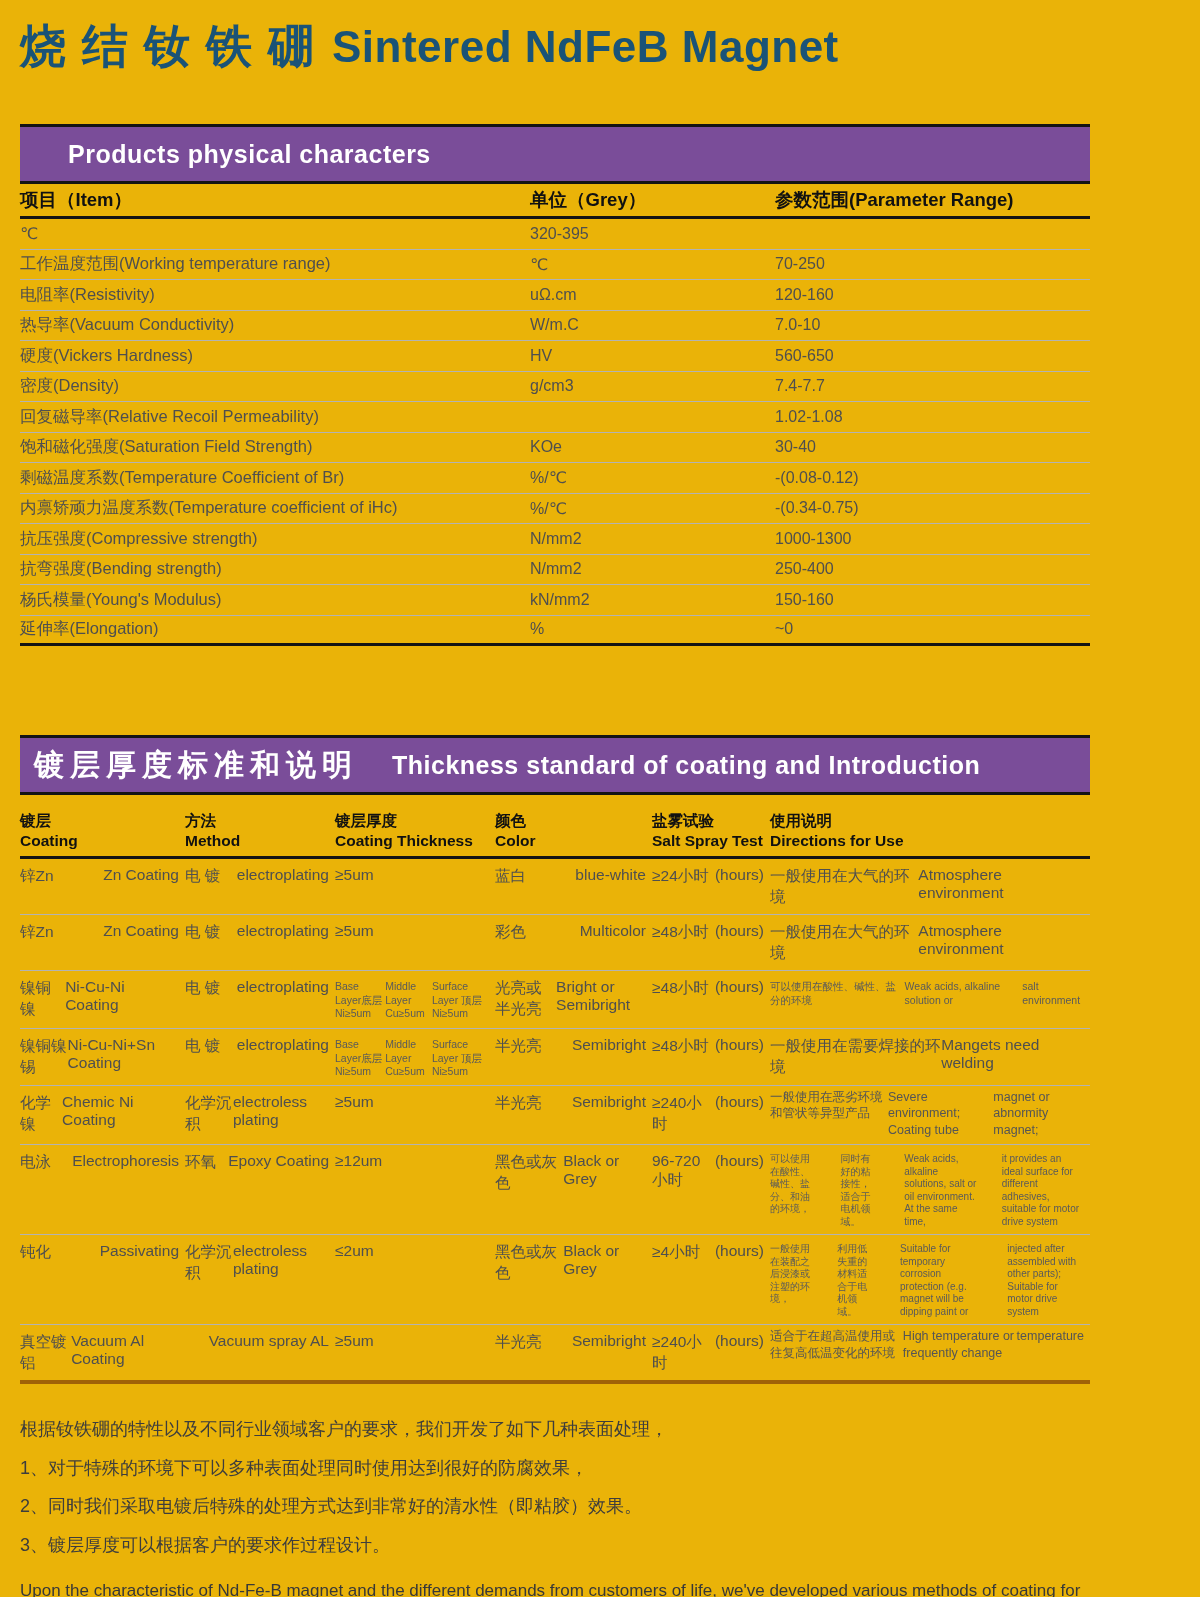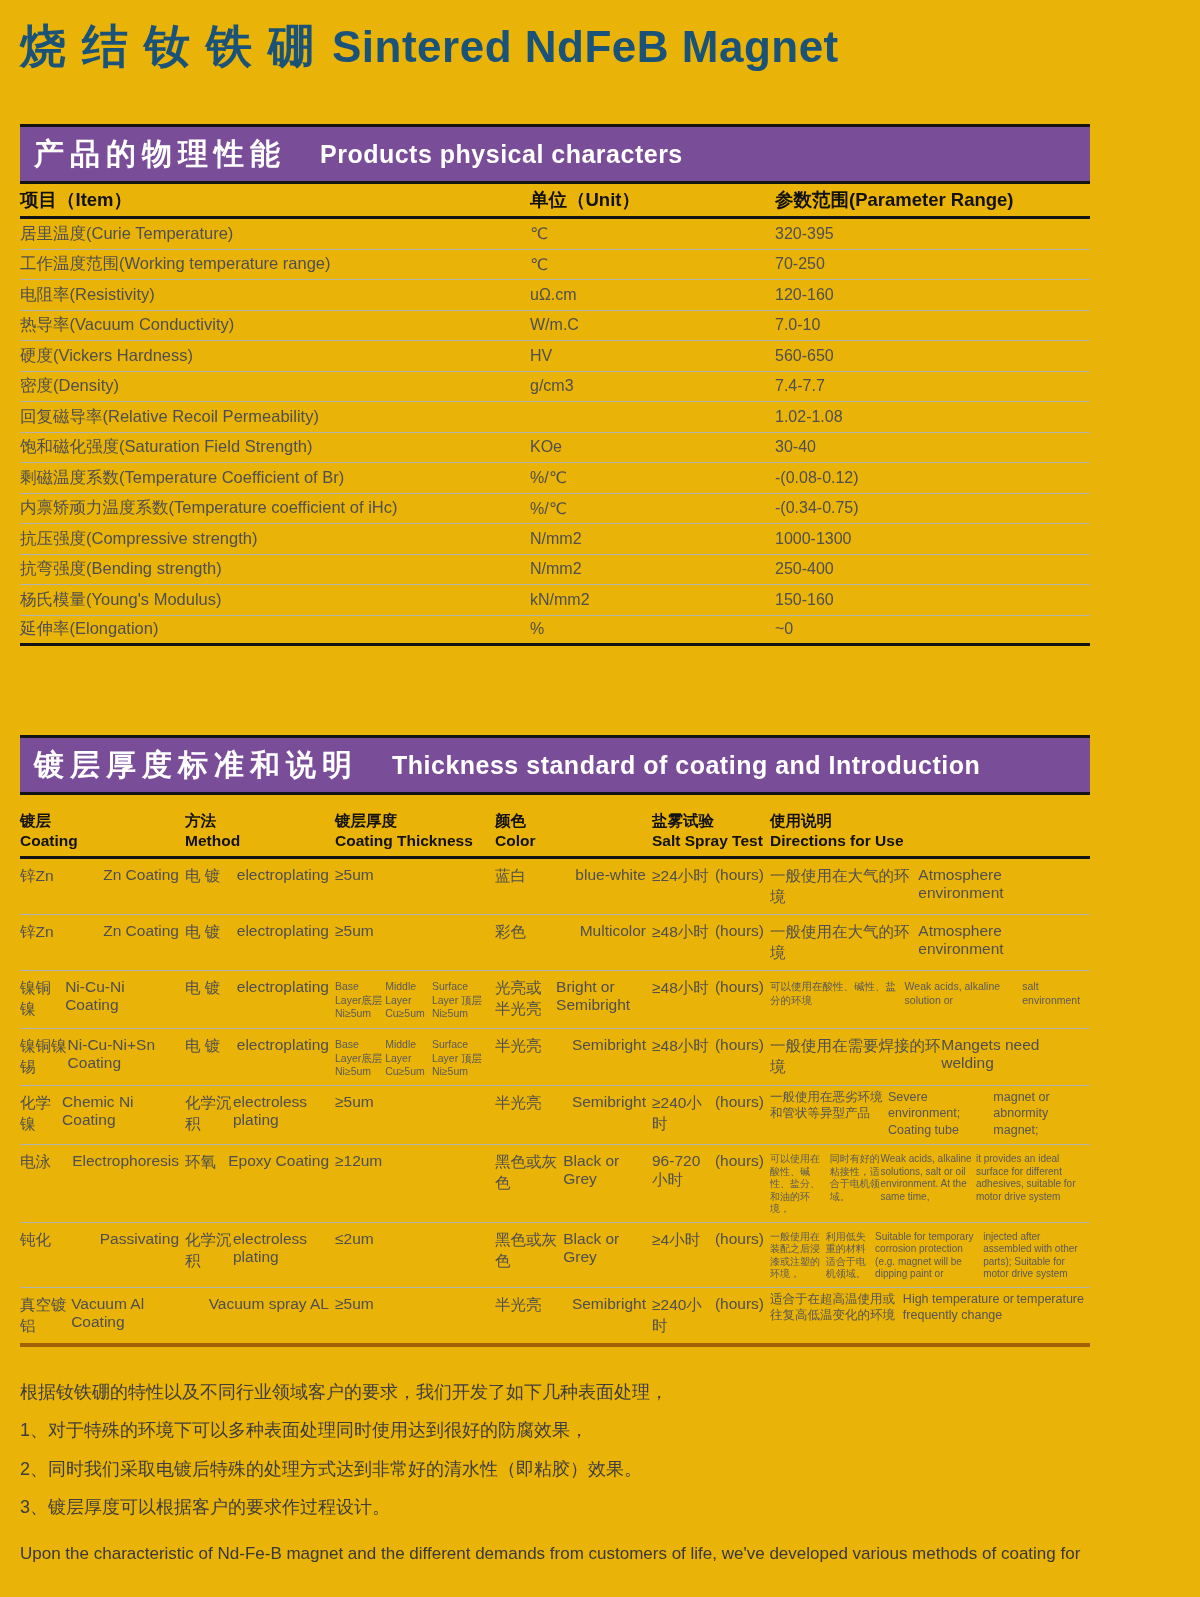--- a/index.html
+++ b/index.html
@@ -36,21 +36,21 @@
   .c-head .col { font-weight:bold; color:#111; font-size:15.5px; line-height:20px; }
   .c-row { display:grid; grid-template-columns:165px 150px 160px 157px 118px 320px;
            border-bottom:1px solid #b3b3b3; min-height:53px; }
   .c-row:last-child { border-bottom:4px solid #a16207; }
   .c-row.tall { min-height:58px; }
   .cell { display:flex; flex-direction:row; padding:7px 6px 6px 0; color:#4f4f4f; font-size:15.5px; }
   .cell.two { justify-content:space-between; }
   .cell.top { justify-content:flex-start; }
   .cell.small-lines { font-size:10.5px; line-height:13.5px; color:#5a5a5a; justify-content:flex-start; padding-top:9px; }
   .cell.med-lines  { font-size:12.5px; line-height:16.5px; color:#555; justify-content:flex-start; padding-top:3px; }
-  .cell.tiny-lines { font-size:10px;  line-height:12.5px; color:#5a5a5a; justify-content:flex-start; padding-top:8px; }
+  .cell.tiny-lines { font-size:10px;  line-height:12.5px; color:#5a5a5a; justify-content:flex-start; padding-top:8px;gap:25px; }
 
   
   .footer-zh { margin-top:26px; color:#3d3d3d; font-size:18px; }
   .footer-zh p { line-height:38.5px; font-weight:400; }
   .footer-en { margin-top:12px; color:#383838; font-size:17px; }
   .footer-en p { line-height:29px; }
 </style>
 </head>
 <body>
 
@@ -58,33 +58,31 @@
 
   <h1 class="page-title">
     <span class="t-zh">烧结钕铁硼</span>
     <span class="t-en">Sintered NdFeB Magnet</span>
   </h1>
 
   <div class="content">
 
     <section class="sec1">
       <div class="bar">
-        <span class="bar-zh">产品的物理性能</span>
         <span class="bar-en">Products physical characters</span>
       </div>
 
       <div class="ptable">
         <div class="p-head">
           <div>项目（Item）</div>
-          <div>单位（Unit）</div>
+          <div>单位（Grey）</div>
           <div>参数范围(Parameter  Range)</div>
         </div>
 
         <div class="p-row">
-          <div class="itm">居里温度(Curie Temperature)</div>
           <div class="unit">℃</div>
           <div class="rng">320-395</div>
         </div>
         <div class="p-row">
           <div class="itm">工作温度范围(Working temperature range)</div>
           <div class="unit">℃</div>
           <div class="rng">70-250</div>
         </div>
         <div class="p-row">
           <div class="itm">电阻率(Resistivity)</div>

